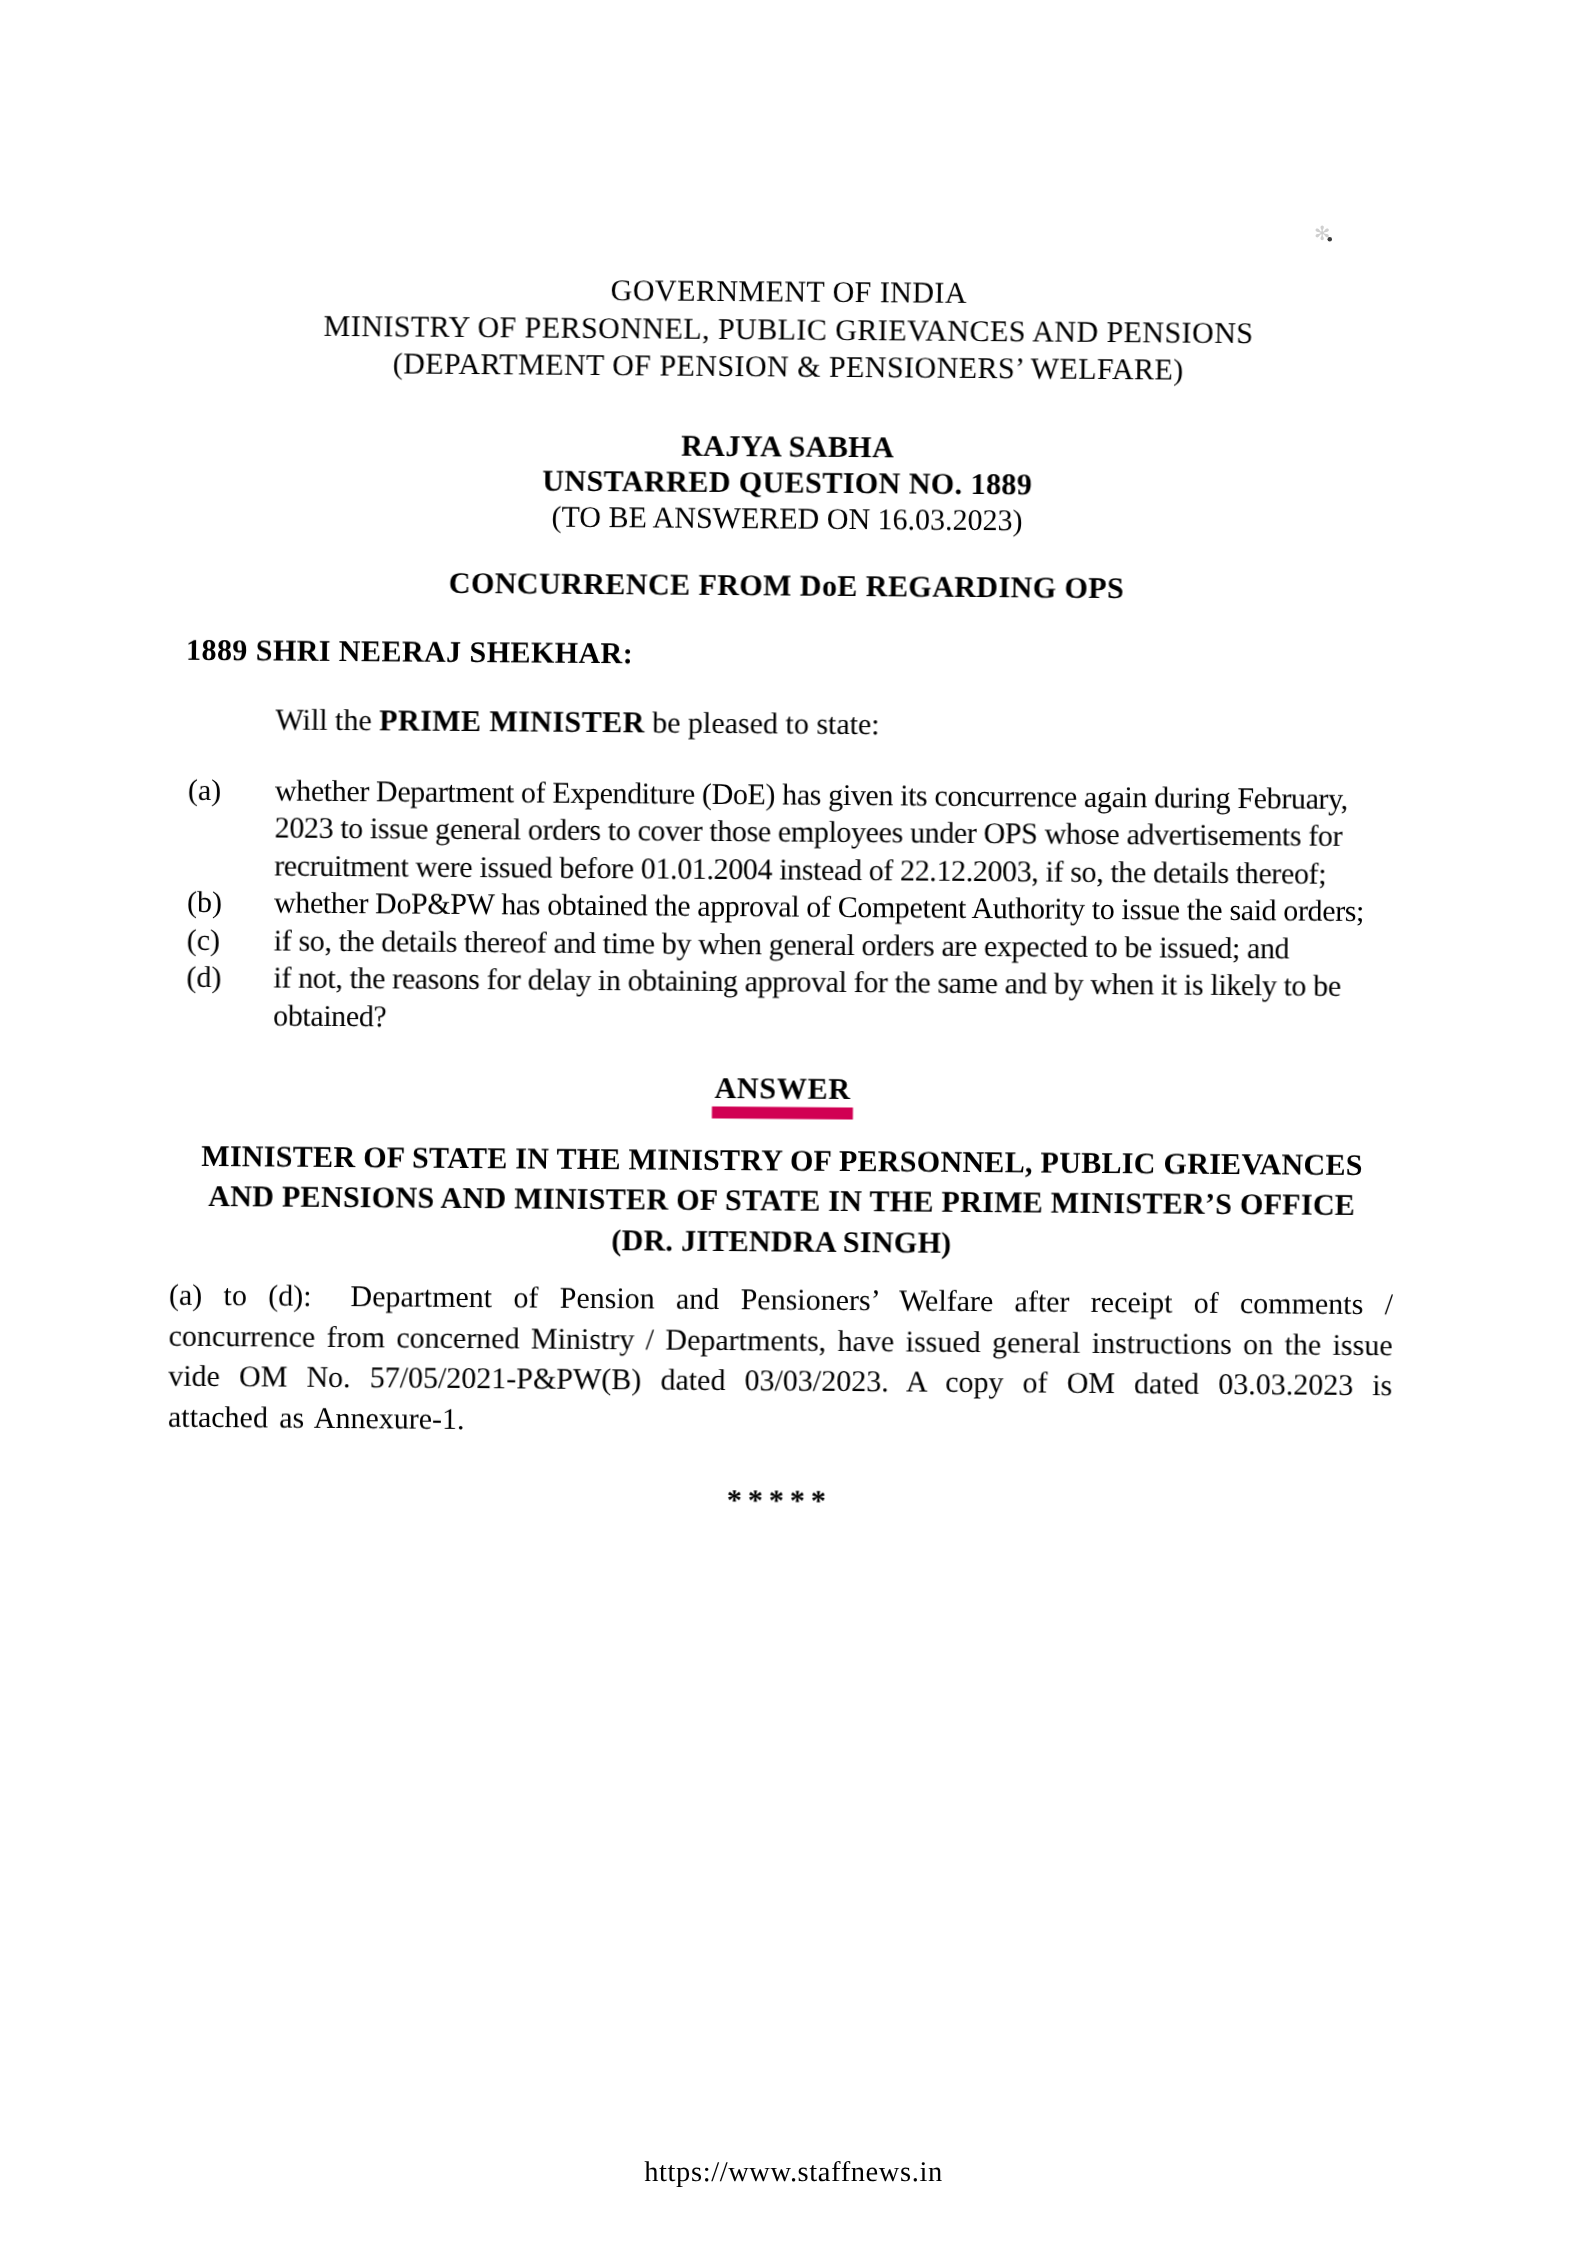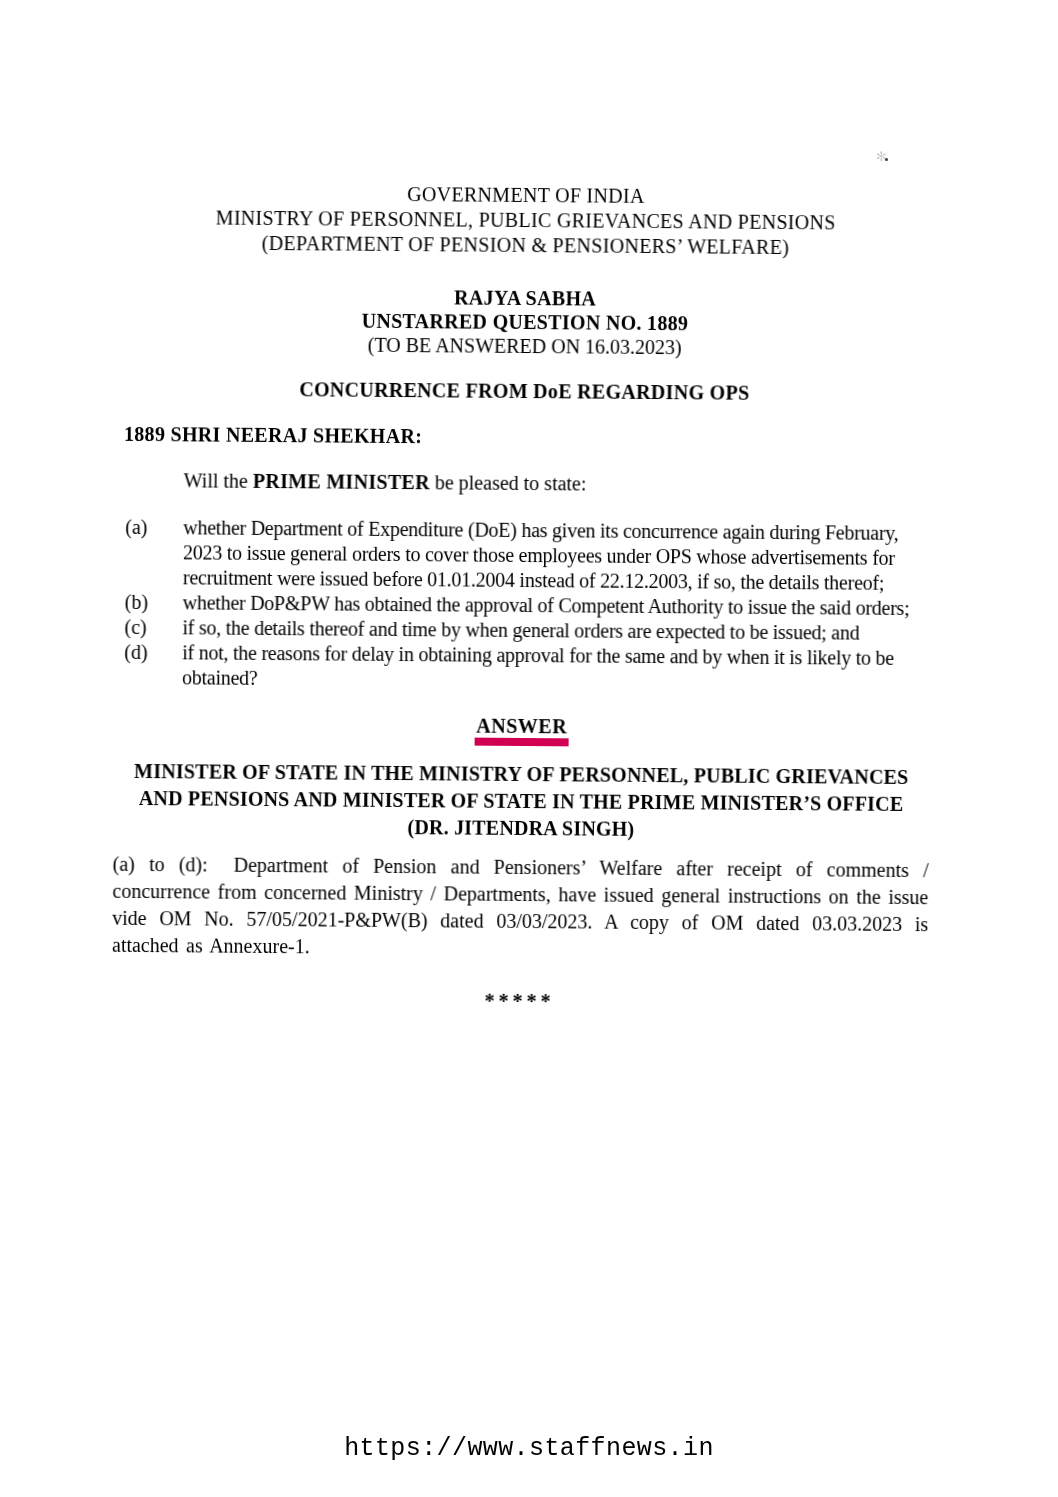--- a/index.html
+++ b/index.html
@@ -58,22 +58,22 @@
            letter-spacing: 4px; }
 
   
   .speck-faint { position: absolute; left: 876px; top: 149px; color: #cfcfcf;
                  font-size: 13px; font-family: "DejaVu Sans", sans-serif; }
   .speck-dot { position: absolute; left: 885px; top: 158px; width: 3px; height: 3px;
                background: #3a3a3a; border-radius: 50%; }
 
   
   .footer { position: absolute; left: 0; top: 1433px; width: 100%; text-align: center;
-            font-family: Liberation Mono, monospace;
-            font-size: 25px; line-height: 32px; letter-spacing: 0.4px; color: #000; }
+            font-family: Liberation Serif, serif;
+            font-size: 19px; line-height: 32px; letter-spacing: 0.4px; color: #000; }
 </style>
 </head>
 <body>
 
 <div class="page">
 
   <span class="speck-faint">✻</span>
   <span class="speck-dot"></span>
 
   <div class="scan">

